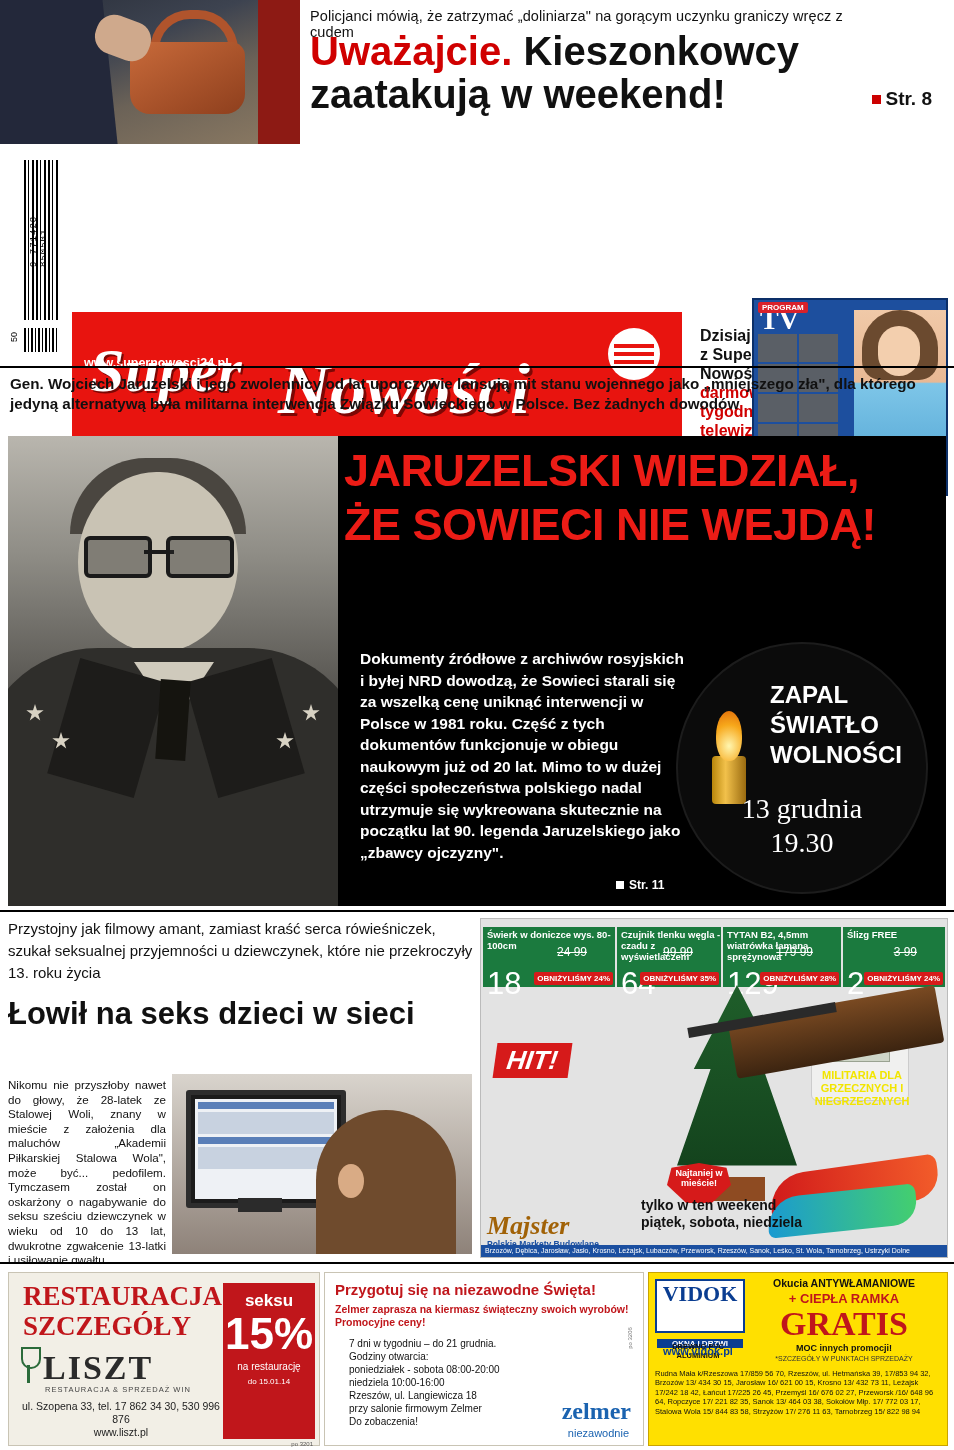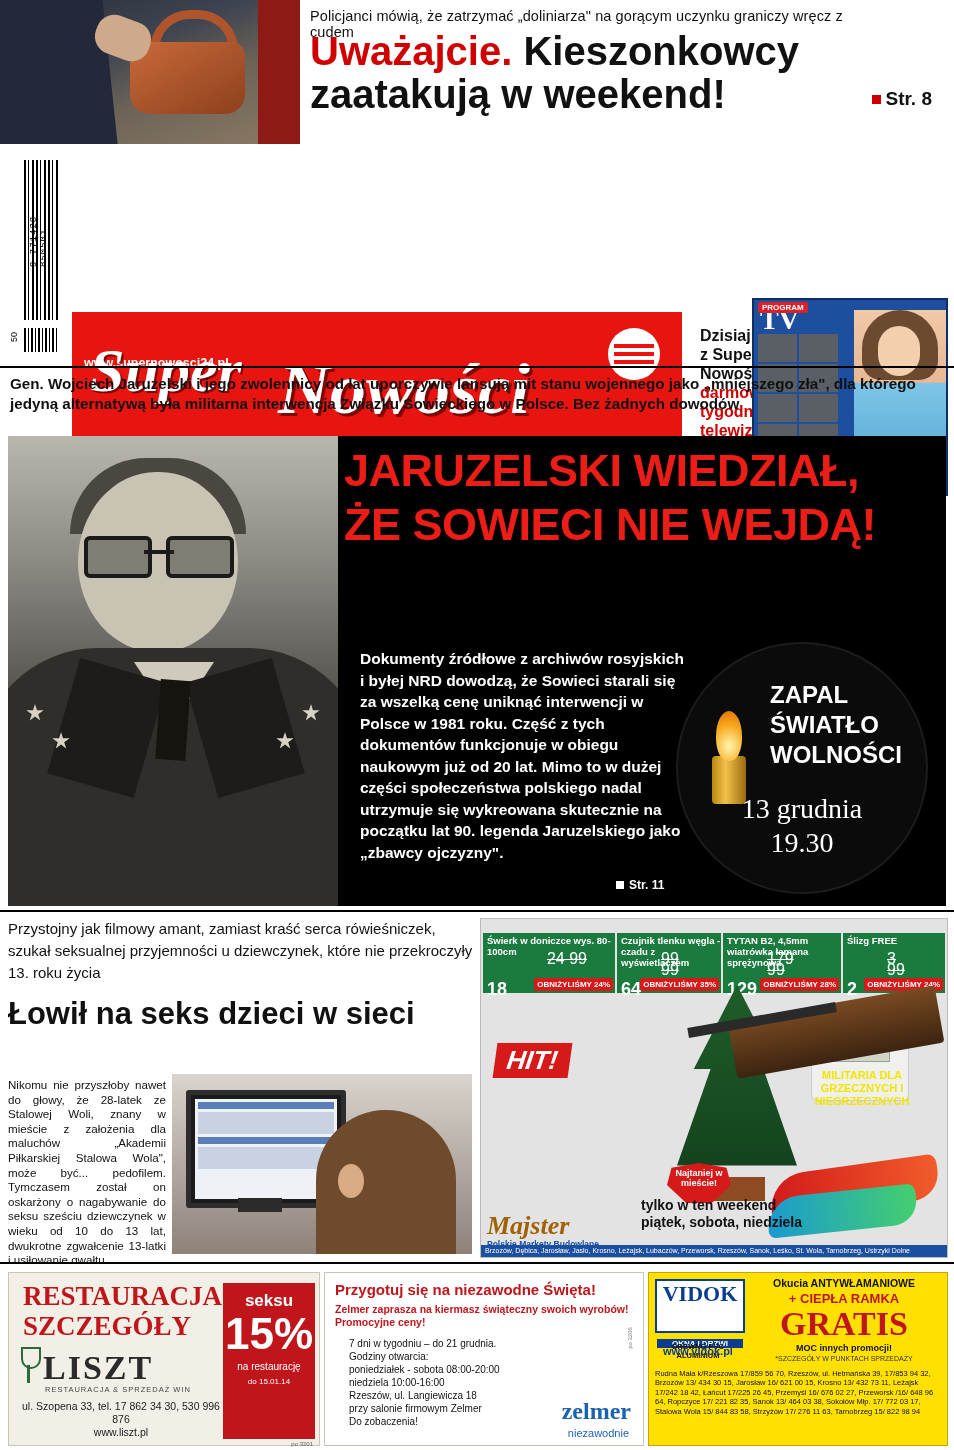--- a/index.html
+++ b/index.html
@@ -120,25 +120,25 @@
   .secPhoto .screen{position:absolute;left:4px;top:4px;width:142px;height:100px;background:#eef1f5;}
   .secPhoto .screen .bar{height:7px;background:#5a7fb8;margin:3px;}
   .secPhoto .screen .blk{height:22px;background:#c8d2e0;margin:3px;}
   .secPhoto .stand{position:absolute;left:66px;top:124px;width:44px;height:14px;background:#2b2b2b;}
   .secPhoto .head{position:absolute;right:16px;bottom:-6px;width:140px;height:150px;border-radius:70px 70px 0 0;background:#6f4b2d;}
   .secPhoto .ear{position:absolute;right:108px;bottom:56px;width:26px;height:34px;background:#d9ab85;border-radius:50%;}
   .secPhoto .neck{position:absolute;right:30px;bottom:-6px;width:96px;height:56px;background:#c08f66;}
 
   
   .adMajster{position:absolute;left:480px;top:918px;width:466px;height:338px;background:#e3e3e3;border:1px solid #bbb;overflow:hidden;}
-  .adMajster .prodrow{position:absolute;left:0;top:12px;width:400px;height:64px;}
+  .adMajster .prodrow{position:absolute;left:0;top:6px;width:400px;height:64px;}
   .pcell{position:absolute;top:2px;height:60px;color:#fff;font-size:9.5px;line-height:11px;}
   .pcell .nm{position:absolute;left:4px;top:2px;width:100%;font-weight:bold;}
-  .pcell .pr{position:absolute;left:4px;bottom:-2px;font-size:18px;font-weight:bold;color:#fff;}
-  .pcell .old{position:absolute;right:28px;top:20px;font-size:16px;color:#fff;text-decoration:line-through;margin-left:44px;}
+  .pcell .pr{position:absolute;left:4px;bottom:-2px;font-size:31px;font-weight:normal;color:#fff;}
+  .pcell .old{position:absolute;right:28px;top:20px;font-size:12px;color:#fff;text-decoration:line-through;margin-left:44px;}
   .pcell .disc{position:absolute;right:2px;bottom:2px;background:#d61a1a;color:#fff;font-size:8px;font-weight:bold;padding:1px 3px;text-align:center;border-radius:2px;}
   .p1{left:2px;width:132px;background:#1b7a3e;}
   .p2{left:136px;width:104px;background:#1b7a3e;}
   .p3{left:242px;width:118px;background:#1b7a3e;}
   .p4{left:362px;width:102px;background:#1b7a3e;}
   .adMajster .hit{position:absolute;left:14px;top:124px;background:#d61a1a;color:#fff;font-size:26px;font-weight:bold;font-style:italic;padding:2px 12px;transform:skewX(-8deg);}
   .adMajster .tree{position:absolute;left:196px;top:66px;width:120px;height:210px;background:linear-gradient(180deg,#1f5e2a,#123f1b);clip-path:polygon(50% 0,86% 40%,72% 40%,100% 86%,0 86%,28% 40%,14% 40%);}
   .adMajster .pot{position:absolute;left:230px;top:258px;width:54px;height:24px;background:#8e4b22;}
   .adMajster .detector{position:absolute;left:330px;top:96px;width:96px;height:84px;background:#f0f0ef;border:1px solid #ccc;border-radius:6px;}
   .adMajster .detector .disp{position:absolute;left:14px;top:18px;width:62px;height:26px;background:#cfd6c8;border:1px solid #9aa392;}

